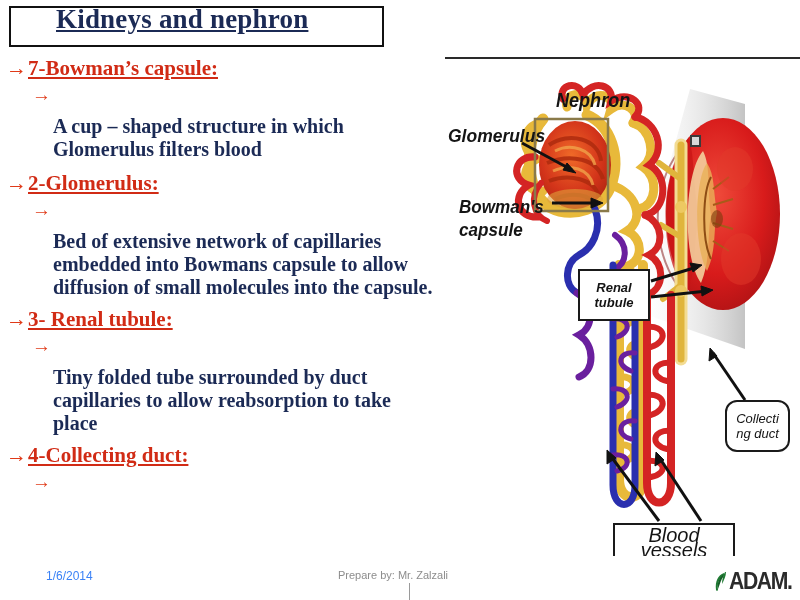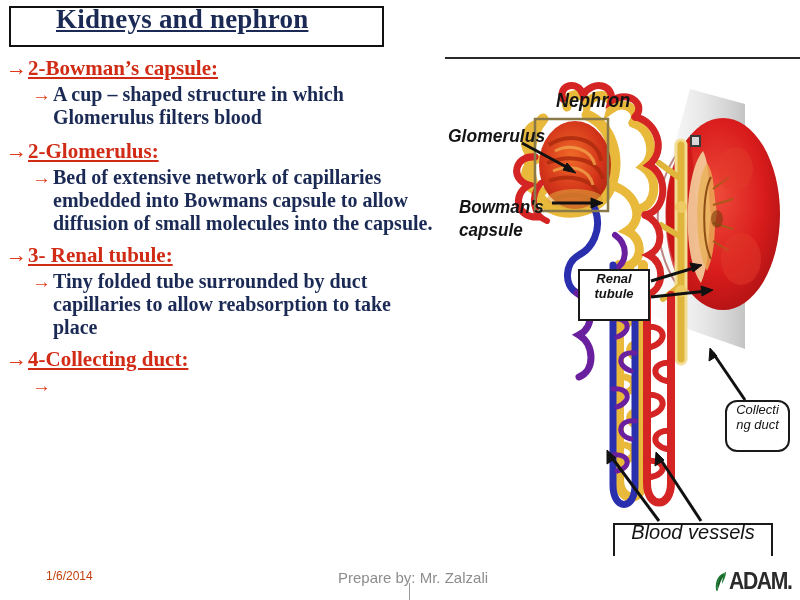--- a/index.html
+++ b/index.html
@@ -30,32 +30,32 @@
     font-family:"Liberation Serif", serif;
   }
   .lvl1 .arrow{color:#e03a18;font-weight:normal;font-size:21px;margin-right:1px;line-height:25px;}
   .lvl1 .txt{text-decoration:underline;text-underline-offset:2px;}
   .lvl2{
     display:flex;align-items:flex-start;margin:0 0 3px 26px;
     color:#1b2a55;font-weight:bold;font-size:20px;line-height:23px;
     font-family:"Liberation Serif", serif;
   }
   .lvl2 .arrow{color:#e03a18;font-weight:normal;font-size:19px;margin-right:2px;line-height:23px;}
-  .lvl2 .txt{display:block;}
+  .lvl2 .txt{display:block;margin-top:32px;}
   .gap-a{height:7px;}
   .gap-b{height:5px;}
 
   
   .foot-date{
     position:absolute;left:46px;top:569px;font-family:"Liberation Sans", sans-serif;
-    font-size:12px;color:#c2410c;
+    font-size:12px;color:#3b82f6;
   }
   .foot-author{
     position:absolute;left:338px;top:569px;font-family:"Liberation Sans", sans-serif;
-    font-size:15px;color:#8d8d8d;white-space:nowrap;
+    font-size:11px;color:#8d8d8d;white-space:nowrap;
   }
   .foot-tick{position:absolute;left:409px;top:583px;width:1px;height:17px;background:#9a9a9a;}
 
   
   .adam-logo{position:absolute;left:713px;top:570px;width:82px;height:26px;}
   .adam-word{
     position:absolute;left:16px;top:-2px;font-family:"Liberation Sans", sans-serif;
     font-weight:bold;font-size:23px;color:#2b2b2b;letter-spacing:-1.5px;
     transform:scaleX(.92);transform-origin:left top;white-space:nowrap;
   }
@@ -71,39 +71,39 @@
     position:absolute;font-family:"Liberation Sans", sans-serif;
     font-weight:bold;color:#151515;white-space:nowrap;
   }
   #lbl-nephron{left:111px;top:29px;font-size:21px;transform:scaleX(.86);transform-origin:left top;}
   #lbl-glomerulus{left:3px;top:66px;font-size:19px;transform:scaleX(.92);transform-origin:left top;}
   #lbl-bowman{left:14px;top:136px;font-size:19px;line-height:23px;transform:scaleX(.9);transform-origin:left top;}
 
   .callout{
     position:absolute;border:2px solid #1a1a1a;background:#fff;box-sizing:border-box;
     font-family:"Liberation Sans", sans-serif;color:#141414;text-align:center;
-    display:flex;align-items:flex-start;justify-content:center;line-height:15px;
+    display:flex;align-items:center;justify-content:center;line-height:15px;
   }
   #box-renal{left:133px;top:210px;width:72px;height:52px;font-size:13px;font-weight:bold;}
   #box-collect{left:280px;top:341px;width:65px;height:52px;font-size:13px;border-radius:12px;}
-  #box-blood{left:168px;top:464px;width:160px;height:40px;font-size:20px;}
+  #box-blood{left:168px;top:464px;width:122px;height:40px;font-size:20px;}
 </style>
 </head>
 <body>
 
 <div class="slide">
 
   <div class="title-box"></div>
   <div class="title-text">Kidneys and nephron</div>
 
   <div class="bullets">
 
     <div class="lvl1">
       <span class="arrow">→</span>
-      <span class="txt">2-Bowman’s capsule:</span>
+      <span class="txt">7-Bowman’s capsule:</span>
     </div>
     <div class="lvl2">
       <span class="arrow">→</span>
       <span class="txt">A cup – shaped structure in which Glomerulus filters blood</span>
     </div>
 
     <div class="gap-a"></div>
 
     <div class="lvl1">
       <span class="arrow">→</span>

